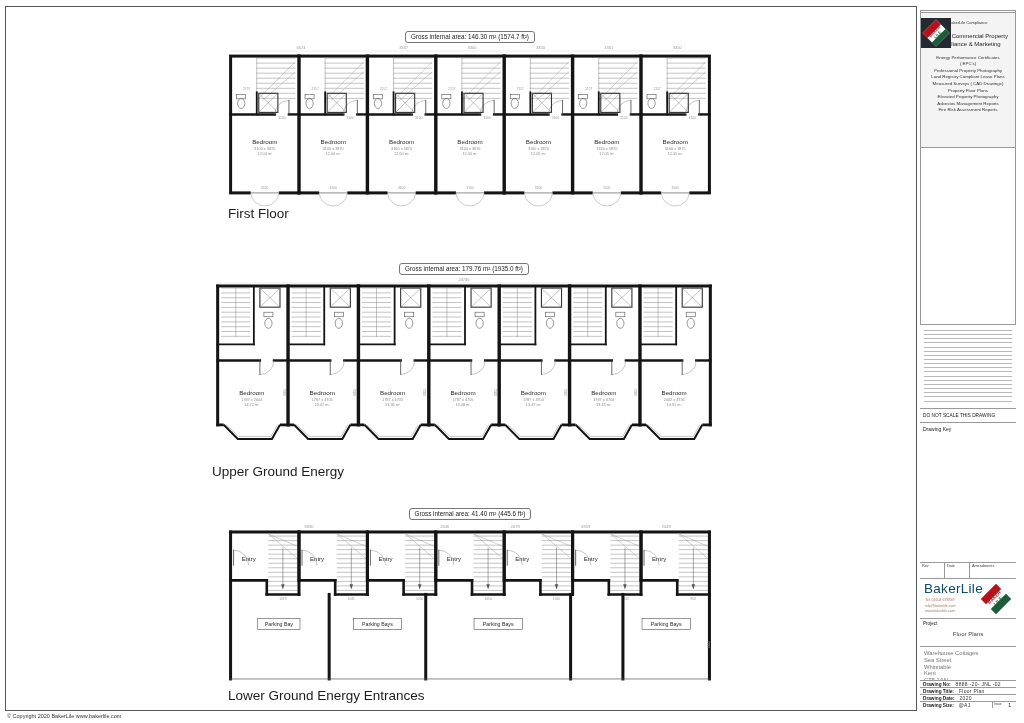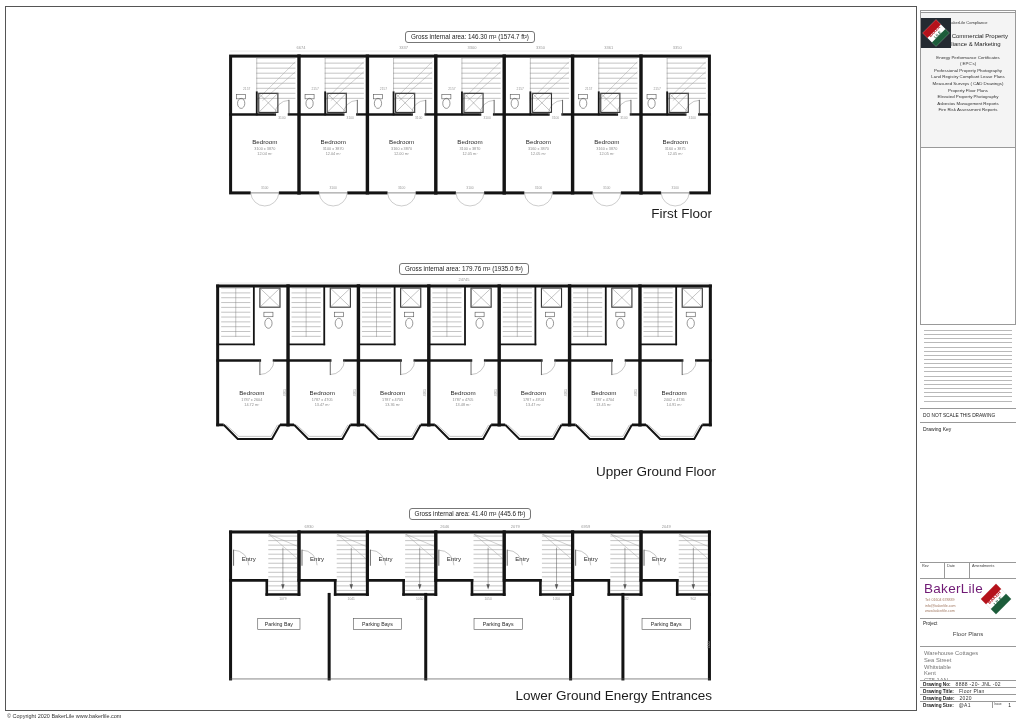--- a/index.html
+++ b/index.html
@@ -2,21 +2,21 @@
 <html><head>
 <meta charset="utf-8">
 <style>
   *{box-sizing:border-box;margin:0;padding:0}
   html,body{width:1024px;height:723px;background:#fff;font-family:"Liberation Sans",sans-serif;overflow:hidden;position:relative}
   .sheet-border{position:absolute;left:5px;top:6px;width:1013px;height:705px;border:1px solid #555}
   .copyright{position:absolute;left:7px;top:713px;font-size:5.5px;color:#333}
 
   .area-label-row{position:absolute;text-align:center}
   .area-label{display:inline-block;border:1px solid #777;border-radius:3px;padding:1.5px 5px;font-size:6.3px;color:#222;background:#fff}
-  .floor-title{position:absolute;text-align:right;font-size:13.5px;color:#1c1c1c}
+  .floor-title{position:absolute;text-align:left;font-size:13.5px;color:#1c1c1c}
   svg{position:absolute}
   svg text{font-family:"Liberation Sans",sans-serif}
 
   
   .tb{position:absolute;left:916px;top:6px;width:103px;height:705px;background:#fff;border-left:1px solid #555}
   .tb-frame{position:absolute;left:3px;right:3px;top:4px;bottom:3px;border:1px solid #999}
   .tb-sec{position:absolute;left:3px;right:3px;border-top:1px solid #999;background:#fff}
   .tb-card{top:6px;height:136px;border:1px solid #999;background:#f4f4f4;text-align:center;padding-top:5px}
   .logo-sq{display:block;margin:0 auto}
   .tb-caption{font-size:4px;color:#333;margin-top:2px}
@@ -25,21 +25,21 @@
   .tb-disclaimer{top:318px;height:84px}
   .skel{margin:5px 4px;height:72px;background:repeating-linear-gradient(to bottom,#b9b9b9 0,#b9b9b9 1px,transparent 1px,transparent 4.15px)}
   .tb-scale{top:402px;height:14px;line-height:14px;font-size:4.8px;color:#222;padding-left:3px}
   .tb-key{top:416px;height:140px;font-size:5px;color:#222;padding:3px}
   .tb-rev{top:556px;height:16px;display:flex}
   .tb-rev > div{font-size:3.8px;color:#444;padding:1px 0 0 2px}
   .rev-c1{flex:0 0 26%;border-right:1px solid #999}
   .rev-c2{flex:0 0 26%;border-right:1px solid #999}
   .rev-c3{flex:1}
   .tb-brand{top:572px;height:40px}
-  .brand-name{font-size:13.5px;color:#701a75;padding:2px 0 0 4px;letter-spacing:.3px}
+  .brand-name{font-size:13.5px;color:#0c4a6e;padding:2px 0 0 4px;letter-spacing:.3px}
   .brand-contact{position:absolute;left:5px;top:19px;font-size:3.6px;line-height:1.55;color:#a1775f}
   .brand-logo{position:absolute;right:4px;top:4px}
   .tb-project{top:612px;height:28px}
   .sec-label{display:block;font-size:4.6px;color:#222;padding:2px 0 0 3px}
   .project-val{text-align:center;font-size:6px;margin-top:5px;color:#444}
   .tb-address{top:640px;height:34px;padding:3px 0 0 4px;font-size:5.8px;line-height:1.18;color:#777}
   .tb-row{display:flex;align-items:center;height:7px}
   .row-label{font-size:4.7px;font-weight:bold;color:#222;padding-left:3px;white-space:nowrap}
   .row-value{font-size:5px;color:#333;margin-left:5px;letter-spacing:.3px}
   .issue-box{position:absolute;right:0;top:0;height:100%;width:24px;border-left:1px solid #999;display:flex;align-items:center}
@@ -519,21 +519,21 @@
       <path d="M 481 86 A 14 14 0 0 1 467 100" fill="none" stroke="#8a8a8a" stroke-width="0.5"></path>
       <line x1="467" y1="86" x2="467" y2="100" stroke="#444" stroke-width="0.8" stroke-linecap="square"></line>
       <text x="459" y="120" font-size="6.2" text-anchor="middle" fill="#2b2b2b">Bedroom</text>
       <text x="459" y="126.5" font-size="3.8" text-anchor="middle" fill="#8c8c8c">2402 x 4736</text>
       <text x="459" y="131.5" font-size="3.8" text-anchor="middle" fill="#8c8c8c">14.91 m²</text>
       <rect x="431" y="147.8" width="56" height="4.4" fill="#fff"></rect>
       <path d="M 431 150 L 445 164 L 479 164 L 487 150" fill="none" stroke="#141414" stroke-width="2"></path>
       <path d="M 433.5 150 L 446 161.5 L 478 161.5 L 484.5 150" fill="none" stroke="#8a8a8a" stroke-width="0.5"></path>
     </g>
   </svg>
-<div class="floor-title" style="left:212px;top:464px;width:504px">Upper Ground Floor</div>
+<div class="floor-title" style="left:212px;top:464px;width:504px">Upper Ground Energy</div>
 
 <div class="area-label-row" style="left:228px;top:502px;width:484px">
   <span class="area-label">Gross internal area: 41.40 m² (445.6 ft²)</span>
 </div>
 <svg id="plan-lower" style="left:228px;top:522px" width="484" height="167" viewBox="0 0 480 166">
     <g>
       <line x1="2" y1="8.5" x2="478" y2="8.5" stroke="#c4c4c4" stroke-width="0.3" stroke-linecap="square"></line>
       <text x="80" y="6" font-size="4" text-anchor="middle" fill="#9a9a9a">6930</text>
       <text x="215" y="6" font-size="4" text-anchor="middle" fill="#9a9a9a">2646</text>
       <text x="285" y="6" font-size="4" text-anchor="middle" fill="#9a9a9a">2079</text>

